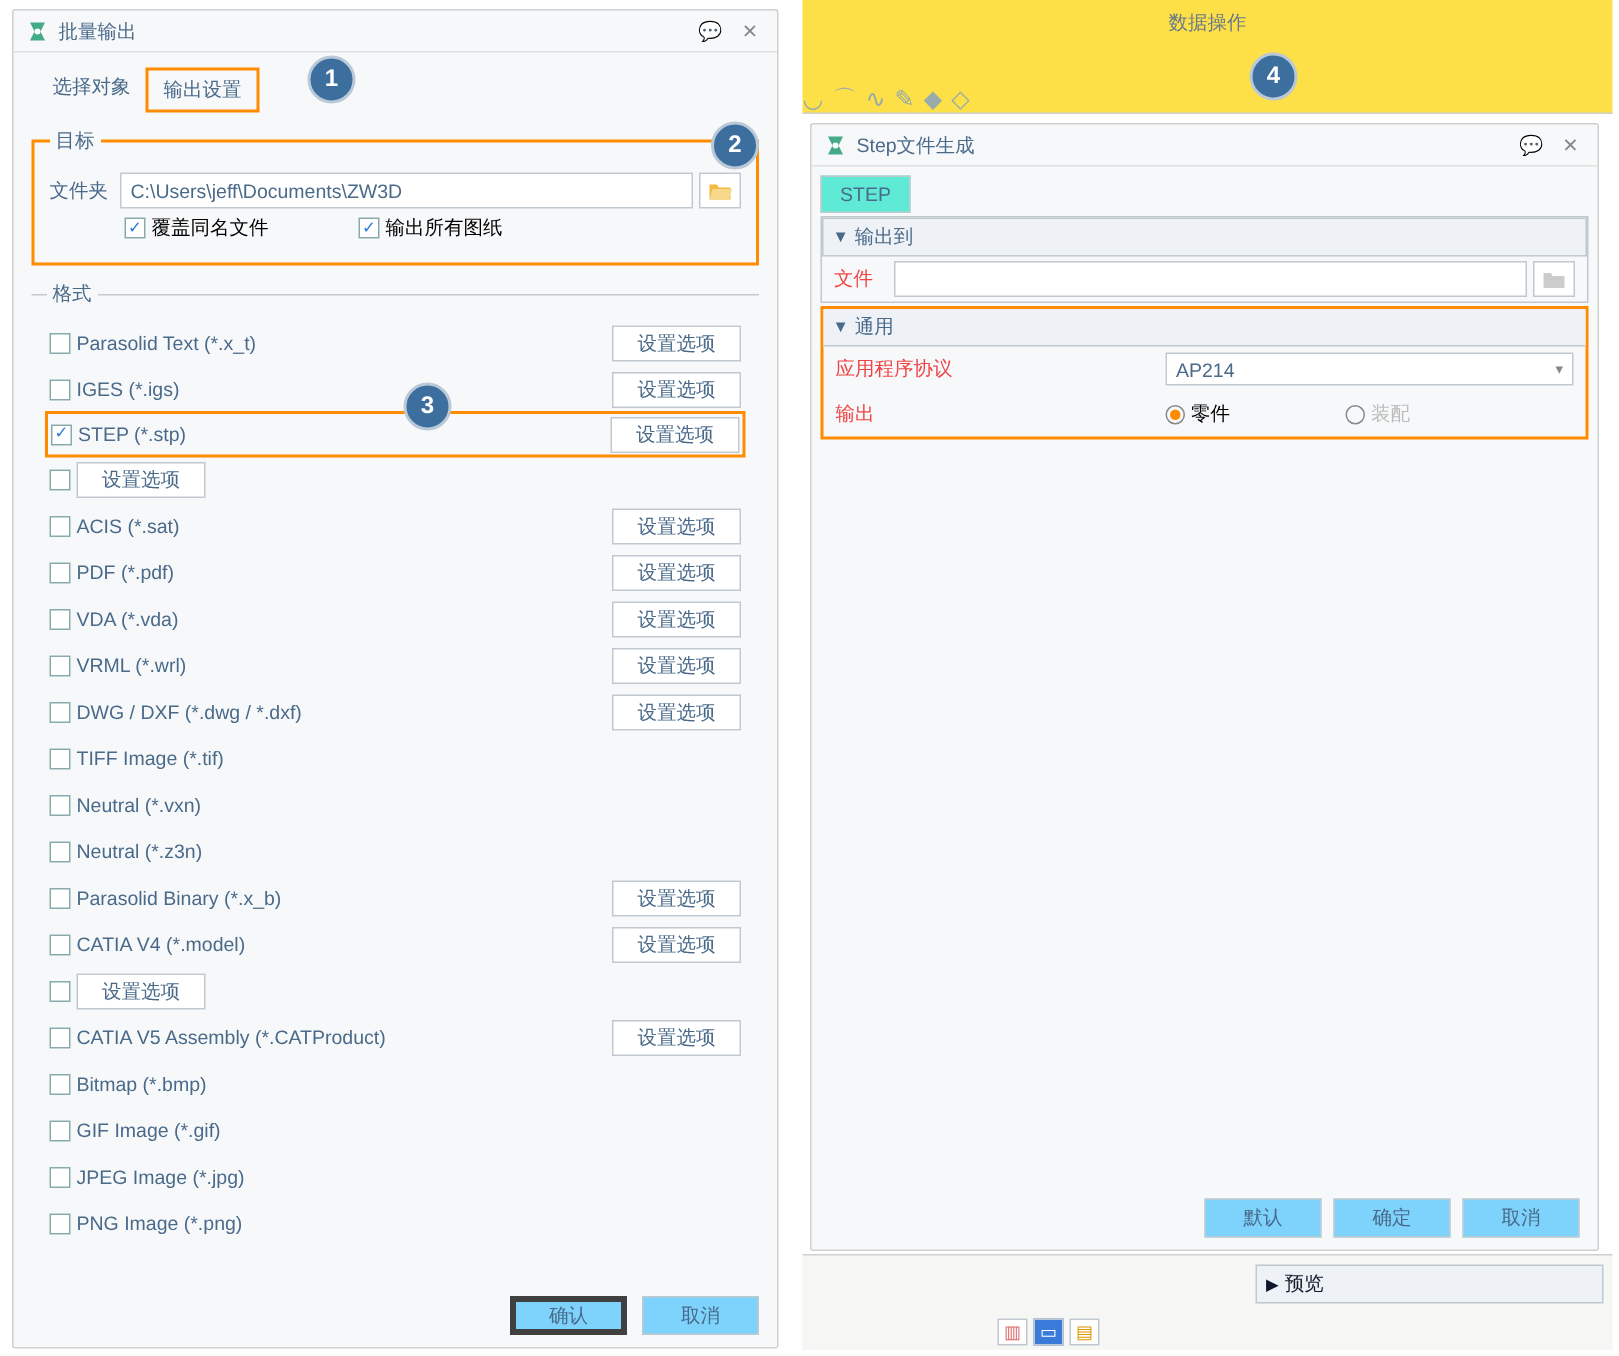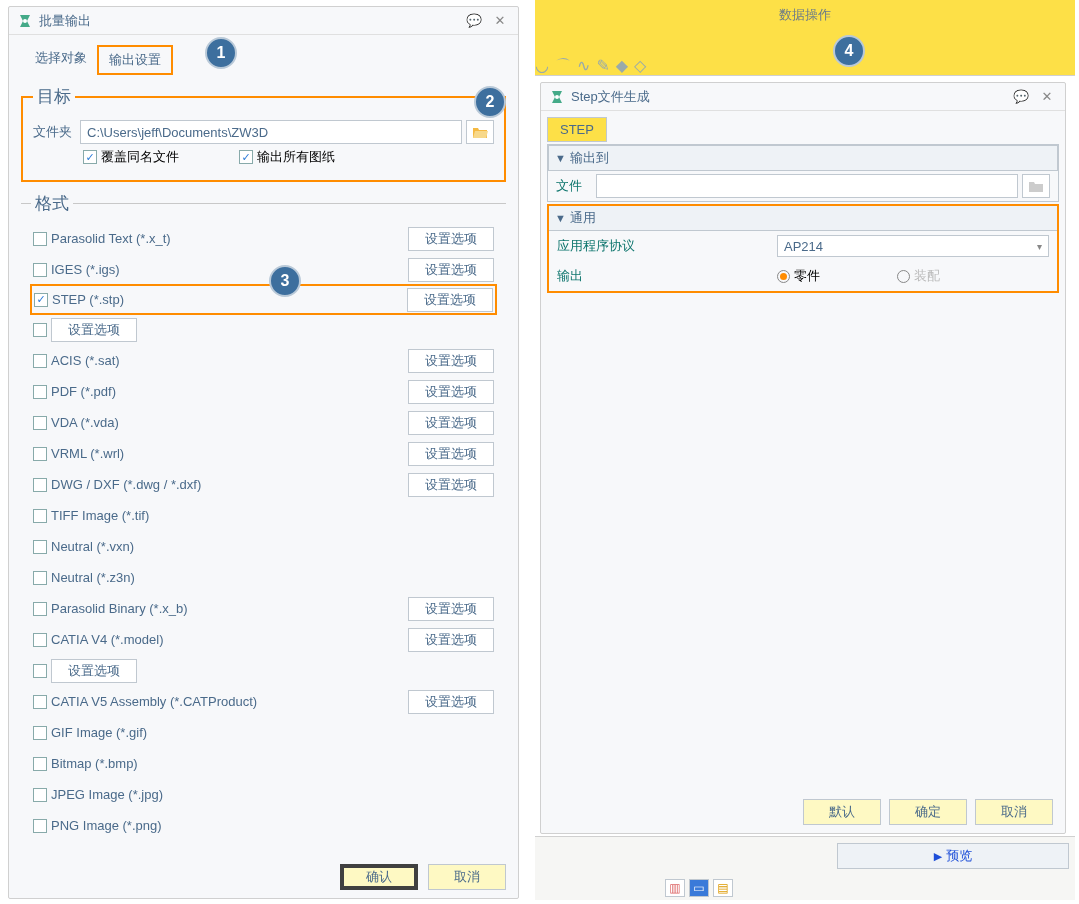--- a/index.html
+++ b/index.html
@@ -10,56 +10,56 @@
   .titlebar { height: 28px; display: flex; align-items: center; padding: 0 8px; border-bottom: 1px solid #e0e0e0; }
   .titlebar .app-icon { width: 16px; height: 16px; margin-right: 6px; }
   .app-icon svg { width:16px;height:16px; }
   .titlebar .ttl { flex: 1; color: #4a6a8a; }
   .title-btn { width: 20px; height: 18px; color: #888; margin-left: 6px; display:flex;align-items:center;justify-content:center;}
   .tabs { display:flex; padding: 10px 16px 0 16px; }
   .tab { padding: 4px 10px; color:#4a6a8a; }
   .tab.active { border: 2px solid #ff8c00; }
   fieldset { border: 1px solid #c8c8c8; margin: 10px 12px; padding: 8px 10px 10px 10px; position: relative; }
   .highlight-box { border: 2px solid #ff8c00 !important; }
-  legend { color:#4a6a8a; padding: 0 4px; font-size:17px; }
+  legend { color:#4a6a8a; padding: 0 4px; font-size:13px; }
   .row { display:flex; align-items:center; margin:4px 0; }
   .lbl { color:#4a6a8a; margin-right:8px; white-space:nowrap; }
   input[type=text] { flex:1; height:24px; padding:11px 6px; border:1px solid #c0c8d0; background:#fff; color:#4a6a8a; }
   .icon-btn { width:28px; height:24px; margin-left:4px; border:1px solid #c0c8d0; background:#fff; display:flex;align-items:center;justify-content:center; }
   .chk { width:14px; height:14px; margin-right:4px; border:1px solid #8aa; display:inline-flex;align-items:center;justify-content:center; background:#fff; }
   .chk.checked::after { content:"✓"; font-size:11px; color:#2a7ad9; line-height:1; }
   .fmt-list { }
   .fmt-row { display:flex; align-items:center; height:31px; padding: 0 2px; }
   .fmt-row .name { flex:1; color:#4a6a8a; }
   .opt-btn { width:86px; height:24px; border:1px solid #c0c8d0; background:#fff; color:#4a6a8a; }
   .fmt-row.sel { border:2px solid #ff8c00; margin:-1px; padding:0 2px; }
   .footer { position:absolute; bottom:8px; right:12px; display:flex; gap:10px; }
-  .btn { width:78px; height:26px; border:1px solid #c0c8d0; background:#fef9c3; color:#4a6a8a; display:flex;align-items:center;justify-content:center; }
+  .btn { width:78px; height:26px; border:1px solid #c0c8d0; background:#7dd3fc; color:#4a6a8a; display:flex;align-items:center;justify-content:center; }
   .btn.primary { border:4px solid #404040; }
   .bubble { position:absolute; width:32px; height:32px; border-radius:50%; background:#3d6f9e; border:2px solid #b9c9d8; color:#fff; display:flex;align-items:center;justify-content:center; font-size:16px; font-weight:bold; z-index:10; }
   
   .d2-tabwrap { padding:6px 6px 0 6px; }
-  .d2-tab { display:inline-block; padding:4px 12px; border:1px solid #c0c8d0; background:#fde047; color:#4a6a8a; }
+  .d2-tab { display:inline-block; padding:4px 12px; border:1px solid #c0c8d0; background:#5eead4; color:#4a6a8a; }
   .section-hdr { background:#eef2f6; border:1px solid #c0c8d0; padding:3px 6px; color:#4a6a8a; display:flex;align-items:center; }
   .tri { display:inline-block; margin-right:4px; font-size:11px; }
   .d2-body { margin:2px 6px; border:1px solid #c0c8d0; }
   .prop-row { display:flex; align-items:center; height:30px; padding:0 8px; }
-  .prop-row .plabel { width:220px; color:#0f766e; }
+  .prop-row .plabel { width:220px; color:#ef4444; }
   .combo { flex:1; height:22px; border:1px solid #c0c8d0; background:#fff; display:flex;align-items:center; padding:0 6px; color:#4a6a8a; position:relative; }
   .combo::after { content:"▾"; position:absolute; right:6px; color:#888; font-size:10px; }
   .radio { width:13px;height:13px;border:1px solid #888;border-radius:50%;margin-right:4px;display:inline-flex;align-items:center;justify-content:center; }
   .radio.on::after{content:"";width:7px;height:7px;border-radius:50%;background:#ff8c00;}
   .d2-footer { position:absolute; bottom:8px; right:12px; display:flex; gap:8px; }
   .d2-general { margin:2px 6px; border:2px solid #ff8c00; }
   .toolbar-bg { position:absolute; left:535px; top:0; width:540px; height:76px; background:#fde047; border-bottom:1px solid #d0d0d0; }
   .toolbar-bg .hdr { text-align:center; padding-top:6px; color:#6a7a8a; }
   .small-icons { position:absolute; left:535px; top:56px; display:flex; gap:6px; }
   .small-icons span{ color:#9aa; font-size:16px; }
   .bottom-strip { position:absolute; left:535px; top:836px; width:540px; height:64px; background:#f6f6f4; border-top:1px solid #d0d0d0; }
-  .preview-bar { position:absolute; right:6px; top:6px; width:232px; background:#eef2f6; border:1px solid #c0c8d0; padding:3px 6px; color:#1d4ed8;text-align:center; }
+  .preview-bar { position:absolute; right:6px; top:6px; width:232px; background:#eef2f6; border:1px solid #c0c8d0; padding:3px 6px; color:#0f172a; }
   .mini-icons { position:absolute; left:130px; top:42px; display:flex; gap:4px; }
   .mini { width:20px;height:18px; border:1px solid #c0c8d0; background:#fff; display:flex;align-items:center;justify-content:center; font-size:12px; }
   .disabled { color:#bbb !important; }
 </style>
 </head>
 <body>
 
 <div class="toolbar-bg">
   <div class="hdr">数据操作</div>
 </div>
@@ -188,25 +188,25 @@
           <span class="chk"></span>
           <div class="opt-btn" style="display: flex; align-items: center; justify-content: center;">设置选项</div>
         </div>
         <div class="fmt-row">
           <span class="chk"></span>
           <span class="name">CATIA V5 Assembly (*.CATProduct)</span>
           <div class="opt-btn" style="display: flex; align-items: center; justify-content: center;">设置选项</div>
         </div>
         <div class="fmt-row">
           <span class="chk"></span>
+          <span class="name">Bitmap (*.bmp)</span>
+        </div>
+        <div class="fmt-row">
+          <span class="chk"></span>
           <span class="name">GIF Image (*.gif)</span>
-        </div>
-        <div class="fmt-row">
-          <span class="chk"></span>
-          <span class="name">Bitmap (*.bmp)</span>
         </div>
         <div class="fmt-row">
           <span class="chk"></span>
           <span class="name">JPEG Image (*.jpg)</span>
         </div>
         <div class="fmt-row">
           <span class="chk"></span>
           <span class="name">PNG Image (*.png)</span>
         </div>
       </div>

